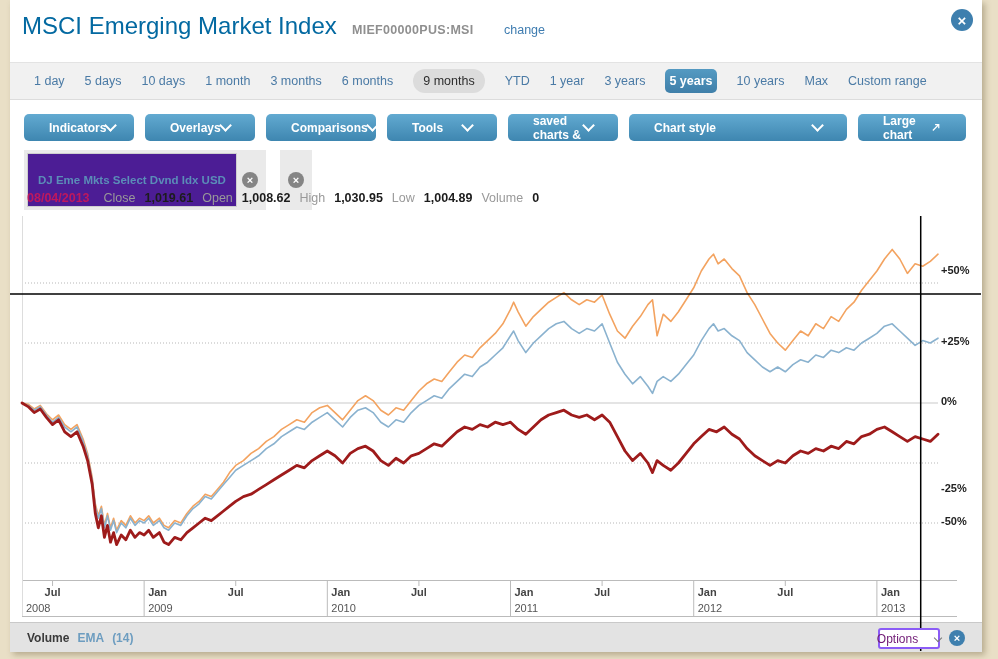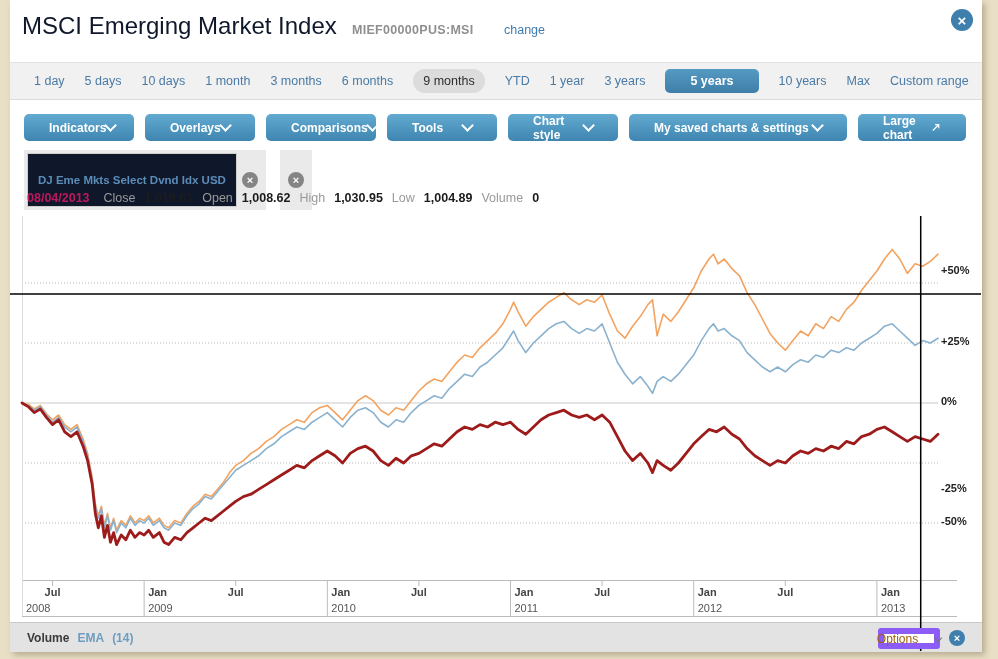--- a/index.html
+++ b/index.html
@@ -1,65 +1,65 @@
 <!DOCTYPE html>
 <html><head>
 <meta charset="utf-8">
 <style>
   html,body{margin:0;padding:0;}
   .page{position:relative;width:998px;height:659px;background:#e9dfc6;overflow:hidden;
         font-family:"Liberation Sans",sans-serif;}
   .panel{position:absolute;left:10px;top:0;width:972px;height:652px;background:#fff;
          box-shadow:3px 3px 6px rgba(90,75,40,.35);}
   
-  .hdr-title{position:absolute;left:22px;top:12px;font-size:24px;color:#0f172a;}
+  .hdr-title{position:absolute;left:22px;top:12px;font-size:24px;color:#0369a1;}
   .hdr-ticker{position:absolute;left:352px;top:23px;font-size:12.5px;font-weight:bold;color:#8f8f8f;letter-spacing:.3px;}
   .hdr-change{position:absolute;left:504px;top:23px;font-size:12.5px;color:#3e7cb0;cursor:pointer;}
   .circle-x{position:absolute;display:flex;align-items:center;justify-content:center;border-radius:50%;
             background:#3e7fae;color:#fff;font-weight:bold;cursor:pointer;}
   .hdr-close{left:951px;top:9px;width:22px;height:22px;font-size:15px;}
   
   .range-band{position:absolute;left:10px;top:62px;width:972px;height:38px;background:#f1f1f1;
               border-top:1px solid #e3e3e3;border-bottom:1px solid #dcdcdc;box-sizing:border-box;
               display:flex;align-items:center;padding-left:24px;gap:20px;}
   .rtab{font-size:12.5px;color:#4a7aa5;cursor:pointer;white-space:nowrap;}
   .rtab.highlighted{background:#dcdcdc;color:#2e2e2e;border-radius:14px;padding:5px 10px;}
-  .rtab.selected{background:linear-gradient(#549ac2,#3f7fa9);color:#fff;font-weight:bold;border-radius:5px;padding:5px 25px;}
+  .rtab.selected{background:linear-gradient(#549ac2,#3f7fa9);color:#fff;font-weight:bold;border-radius:5px;padding:5px 4px;}
   
   .toolbar{position:absolute;left:24px;top:114px;display:flex;gap:11px;}
   .tbtn{height:27px;box-sizing:border-box;border-radius:5px;background:linear-gradient(#62aad1,#3e86b0);
         color:#fff;font-size:12px;font-weight:bold;display:flex;align-items:center;
         justify-content:space-between;padding:0 25px;cursor:pointer;width:110px;}
   .tbtn:nth-child(6){width:218px;}
   .tbtn:nth-child(7){width:108px;}
   .chev{width:7px;height:7px;border-right:2px solid #fff;border-bottom:2px solid #fff;
         transform:rotate(45deg);margin-top:-4px;flex:none;}
   
   .tags{position:absolute;left:24px;top:150px;display:flex;gap:14px;}
   .tag{background:#eaeaea;padding:3px;display:flex;align-items:center;}
-  .tag-label{background:#0f172a;border:1px solid #cfcfcf;padding:20px 10px;font-size:11.5px;font-weight:bold;white-space:nowrap;}
+  .tag-label{background:#4c1d95;border:1px solid #cfcfcf;padding:20px 10px;font-size:11.5px;font-weight:bold;white-space:nowrap;}
   .tag-x{width:16px;height:16px;border-radius:50%;background:#858585;color:#fff;font-size:11px;font-weight:bold;
          display:flex;align-items:center;justify-content:center;margin:0 5px;cursor:pointer;}
   
   .quote{position:absolute;left:27px;top:191px;display:flex;align-items:baseline;gap:9px;font-size:12.5px;}
   .qdate{font-weight:bold;color:#be185d;margin-right:5px;}
   .qlab{color:#999;}
   .qval{font-weight:bold;color:#1c1c1c;}
   
   #chart-svg{position:absolute;left:10px;top:212px;width:972px;height:440px;z-index:5;pointer-events:none;}
   .axm{font-family:"Liberation Sans",sans-serif;font-size:11px;font-weight:bold;fill:#444;}
   .axy{font-family:"Liberation Sans",sans-serif;font-size:11px;fill:#555;}
   .ylab{position:absolute;left:941px;width:45px;font-size:11px;font-weight:bold;color:#222;z-index:6;}
   
   .bottom-bar{position:absolute;left:10px;top:622px;width:972px;height:30px;background:#e3e3e3;
               border-top:1px solid #c9c9c9;box-sizing:border-box;display:flex;align-items:center;padding-left:17px;gap:8px;}
   .vol-lab{font-size:12px;font-weight:bold;color:#3a3a3a;}
   .ema-lab,.ema-par{font-size:12px;font-weight:bold;color:#6d9dc0;}
   .options-btn{position:absolute;left:878px;top:628px;width:62px;height:21px;box-sizing:border-box;z-index:10;
-               background:#fff;border:6px solid #8b5cf6;border-radius:3px;font-size:12px;color:#a16207;
+               background:#fff;border:2px solid #8b5cf6;border-radius:3px;font-size:12px;color:#701a75;
                display:flex;align-items:center;justify-content:center;gap:17px;cursor:pointer;}
   .options-btn .chev{border-color:#777;width:5px;height:5px;border-width:1.5px;margin-top:-2px;}
   .bottom-close{left:949px;top:630px;width:16px;height:16px;font-size:11px;z-index:10;}
 </style>
 </head>
 <body>
 
 <div class="page" id="page">
   <div class="panel"></div>
 
@@ -96,25 +96,25 @@
       </div>
       <div class="tbtn">
         <span>Comparisons</span>
         <span class="chev"></span>
       </div>
       <div class="tbtn">
         <span>Tools</span>
         <span class="chev"></span>
       </div>
       <div class="tbtn">
+        <span>My saved charts &amp; settings</span>
+        <span class="chev"></span>
+      </div>
+      <div class="tbtn">
         <span>Chart style</span>
-        <span class="chev"></span>
-      </div>
-      <div class="tbtn">
-        <span>My saved charts &amp; settings</span>
         <span class="chev"></span>
       </div>
       <div class="tbtn">
         <span>Large chart</span>
         <svg width="13" height="13" viewBox="0 0 13 13">
           <path d="M2.5,10.5 L10.5,2.5 M10.5,7.5 L10.5,2.5 L5.5,2.5" stroke="#fff" stroke-width="1.6" fill="none"></path>
         </svg>
       </div>
     </div>
 

